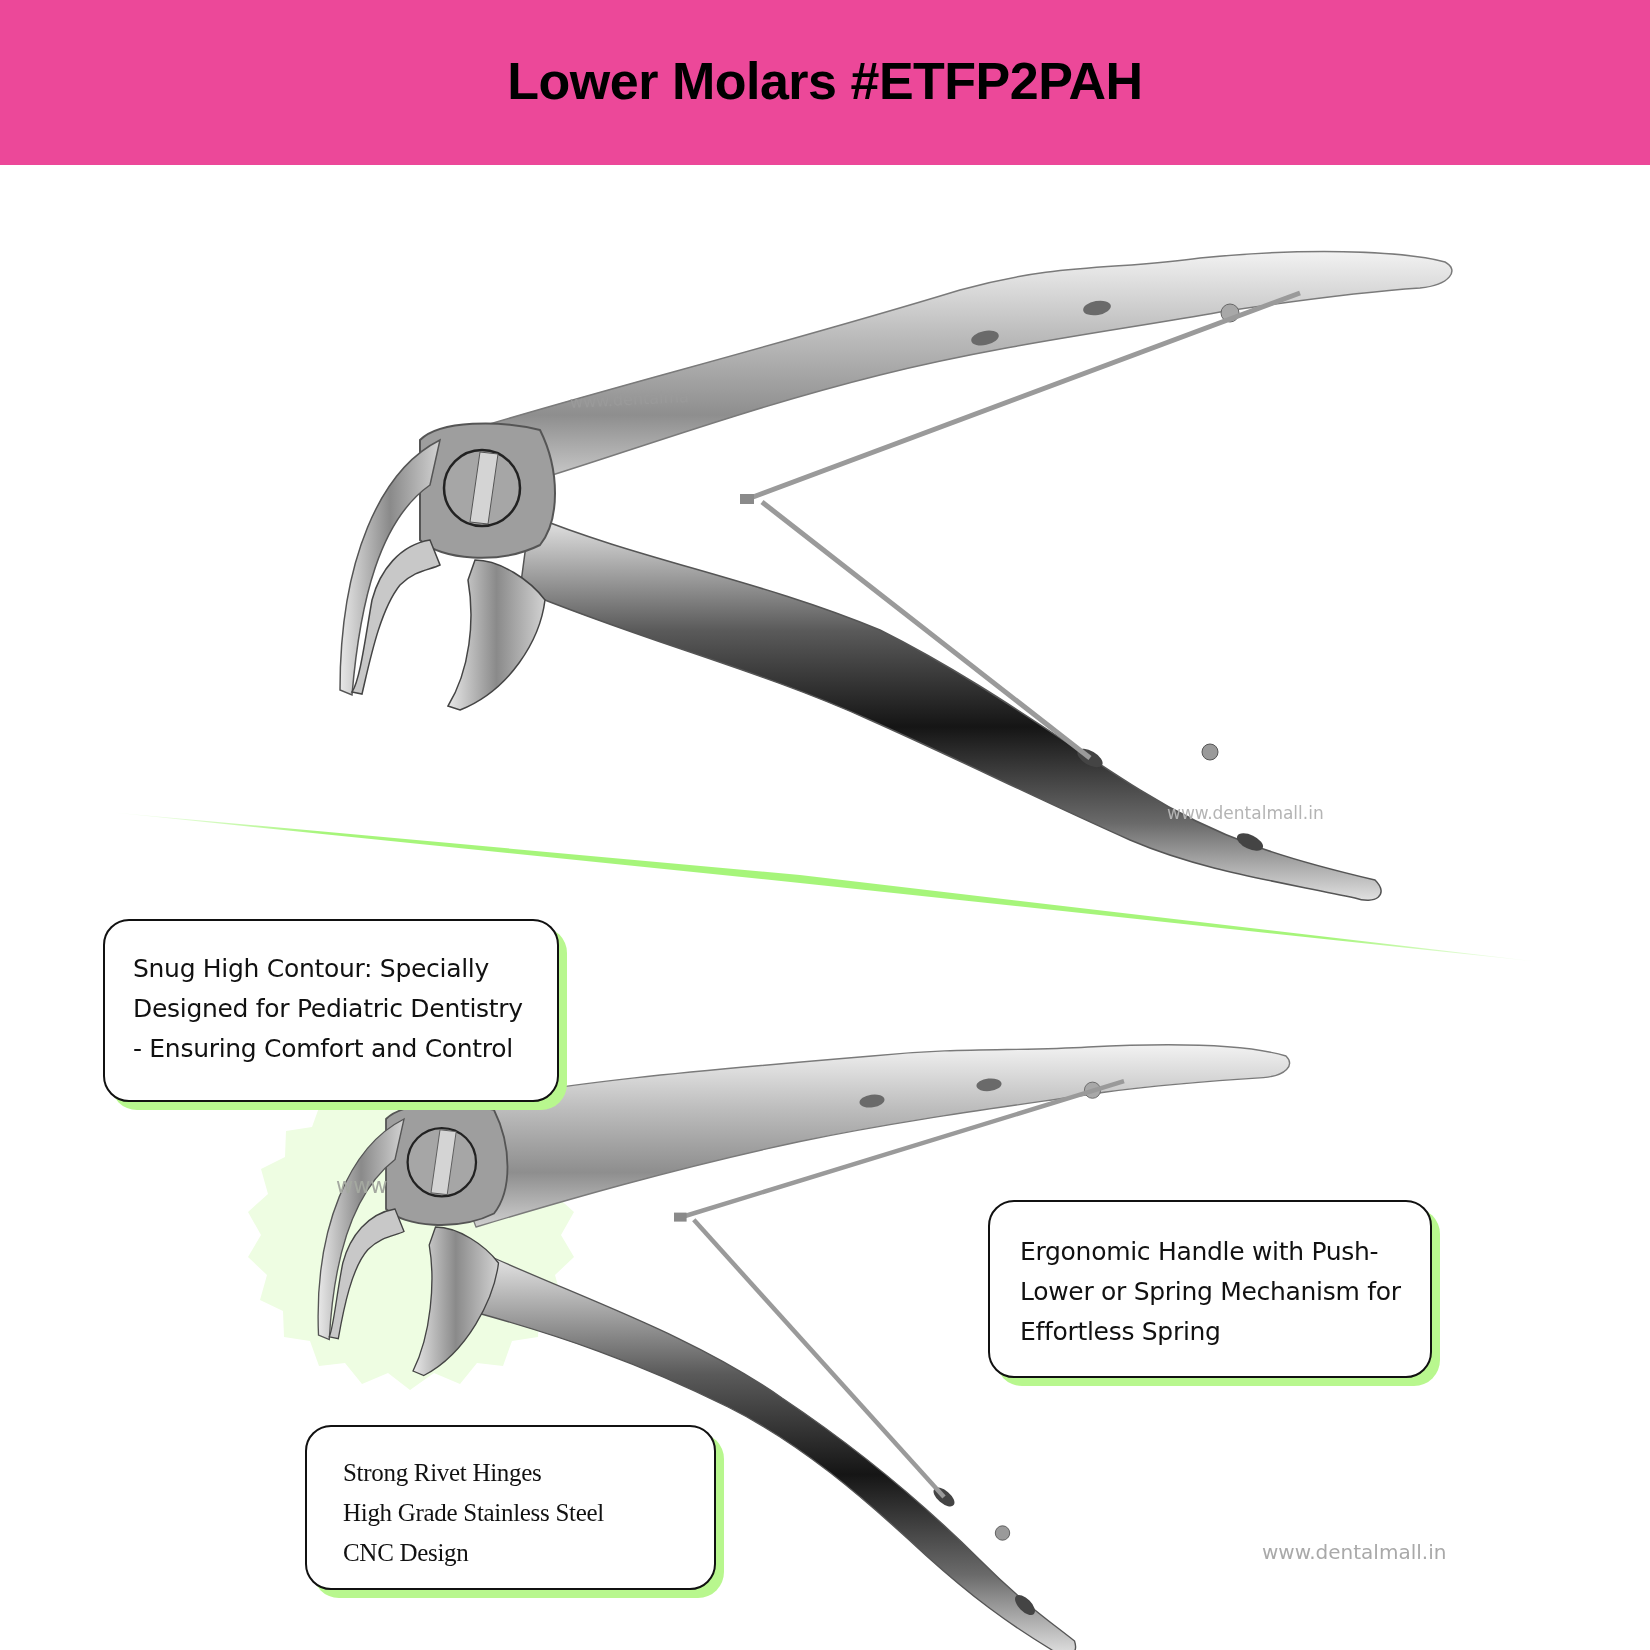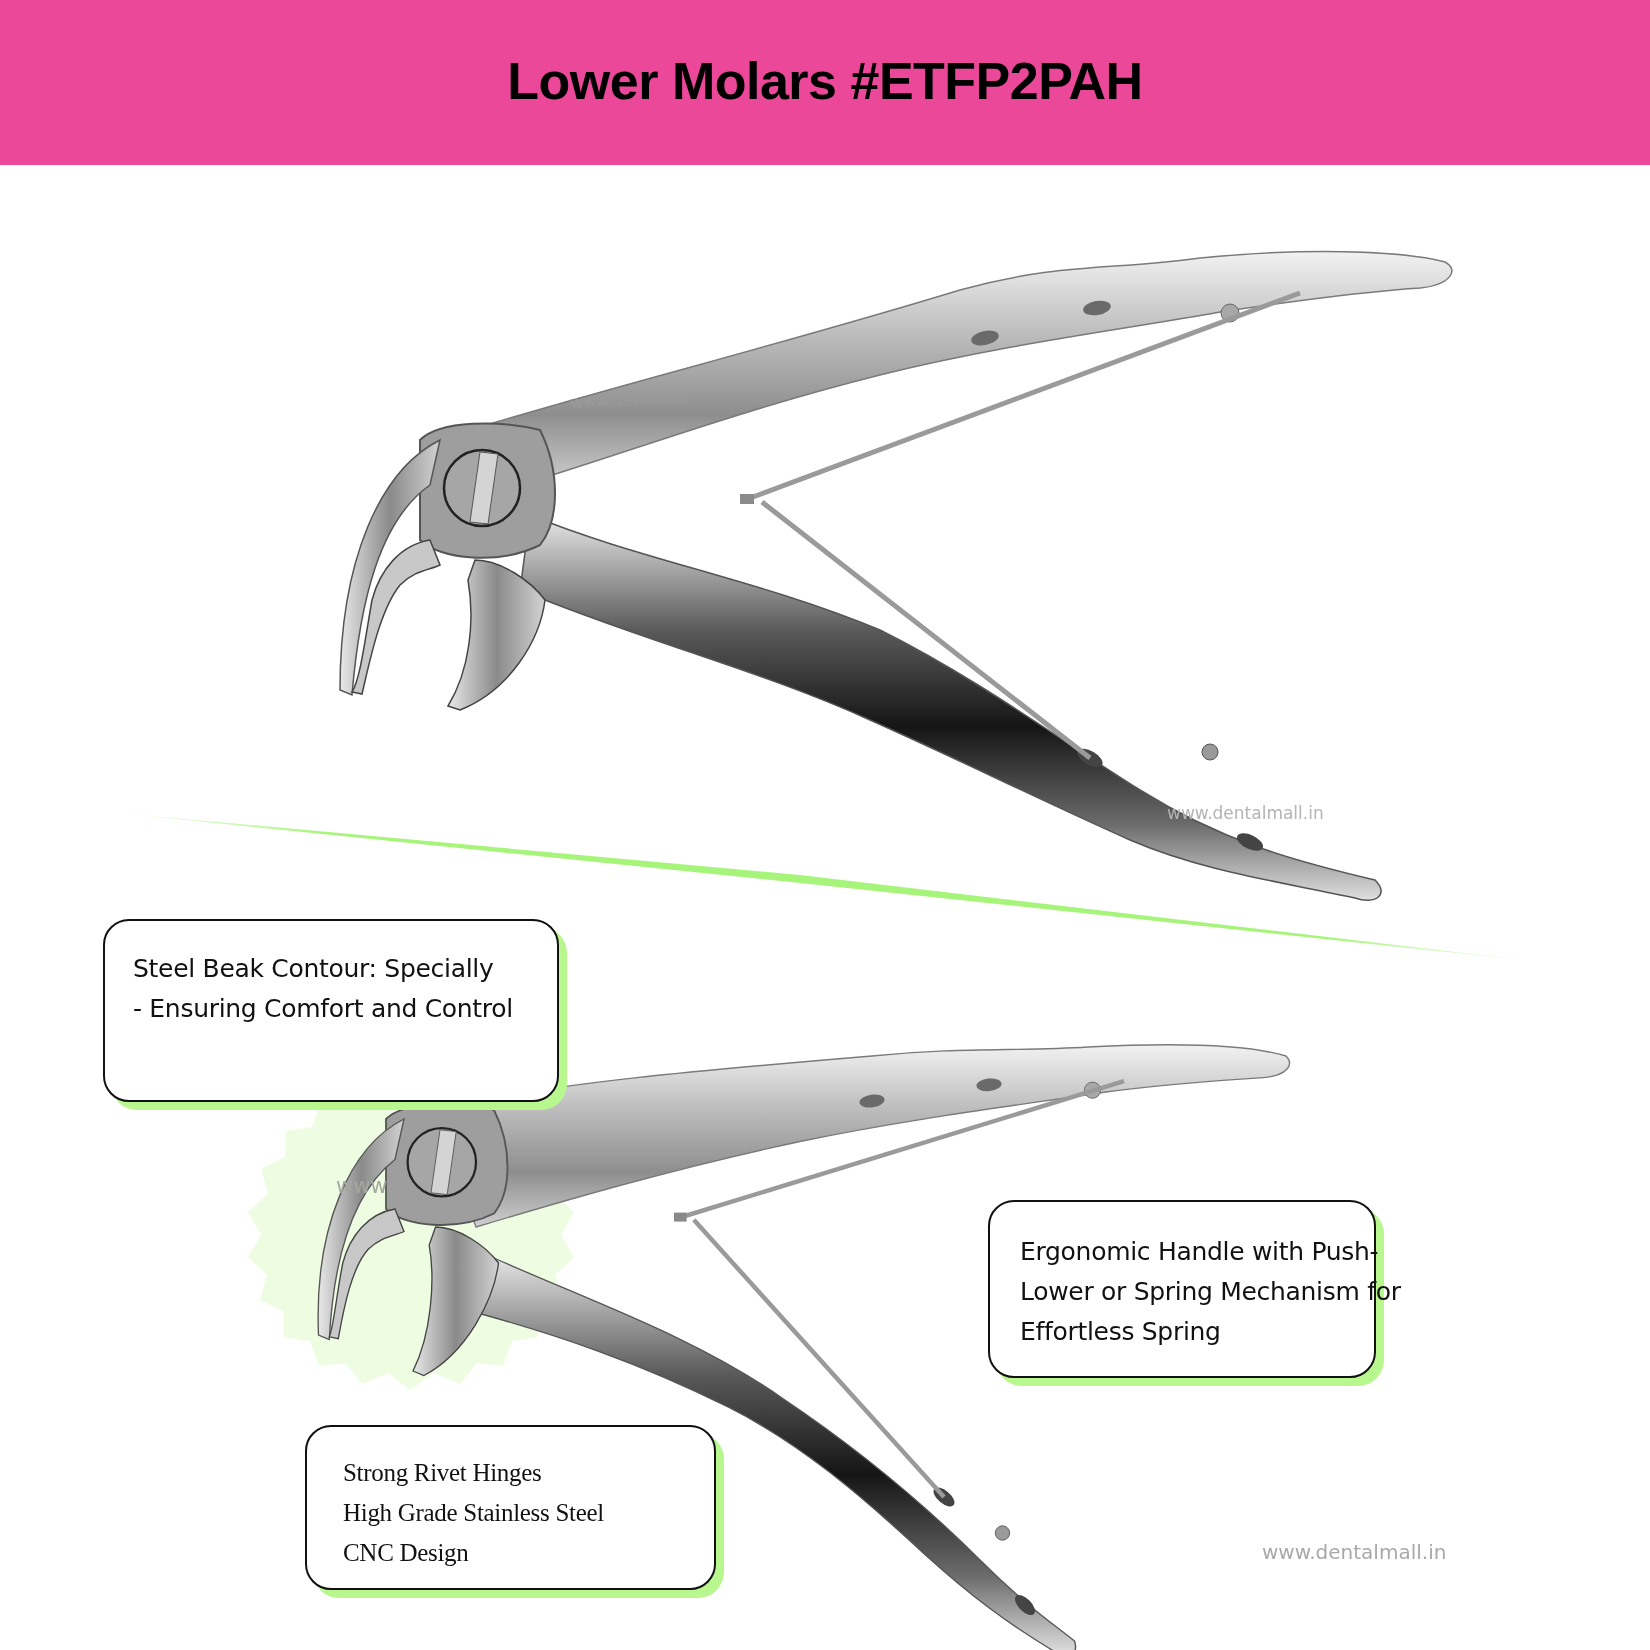--- a/index.html
+++ b/index.html
@@ -23,21 +23,21 @@
       position: absolute; box-sizing: border-box;
       background: #ffffff; border: 2px solid #111;
       border-radius: 26px;
       box-shadow: 8px 8px 0 0 #b8f78e;
       font-family: "DejaVu Sans", sans-serif;
       font-size: 25px; line-height: 40px; color: #111;
       letter-spacing: -0.3px;
     }
     .callout .line { display: block; white-space: nowrap; }
     .c1 { left: 103px; top: 919px; width: 456px; height: 183px; padding: 28px 0 0 28px; }
-    .c2 { left: 988px; top: 1200px; width: 388px; height: 178px; padding: 30px 0 0 30px; }
+    .c2 { left: 988px; top: 1200px; width: 444px; height: 178px; padding: 30px 0 0 30px; }
     .c3 { left: 305px; top: 1425px; width: 411px; height: 165px; padding: 26px 0 0 36px; font-family: Liberation Serif, serif; }
     .wm {
       position: absolute; color: #a9a9a9;
       font-family: "DejaVu Sans", sans-serif; font-size: 20px;
     }
     .wm1 { left: 1262px; top: 1540px; }
     .wm2 { left: 1167px; top: 803px; font-size: 17px; color: #b4b4b4; }
     .wm3 { left: 570px; top: 390px; font-size: 16px; color: #9a9a9a; transform: rotate(-3deg); }
     .wm4 { left: 336px; top: 1174px; font-size: 21px; color: #a4a8a0; }
   </style>
@@ -128,21 +128,22 @@
     <path d="M430,160 C400,165 380,190 372,220 C365,255 362,290 357,302 L367,304 C373,270 382,225 400,205 C415,190 430,190 440,185 Z" fill="#c8c8c8" stroke="#444" stroke-width="1.5"></path>
     <path d="M475,180 C500,180 530,200 545,220 C540,260 510,320 462,345 L450,340 C470,300 475,240 468,200 Z" fill="url(#beak)" stroke="#444" stroke-width="1.5"></path>
   </g>
 </svg>
 
 <span class="wm wm3">www.dentalma</span>
 <span class="wm wm2">www.dentalmall.in</span>
 <span class="wm wm4">www</span>
 
 <div class="callout c1">
-  <span class="line">Steel Beak Contour: Specially</span>
+  <span class="line">Snug High Contour: Specially</span>
+  <span class="line">Designed for Pediatric Dentistry</span>
   <span class="line">- Ensuring Comfort and Control</span>
 </div>
 
 <div class="callout c2">
   <span class="line">Ergonomic Handle with Push-</span>
   <span class="line">Lower or Spring Mechanism for</span>
   <span class="line">Effortless Spring</span>
 </div>
 
 <div class="callout c3">

